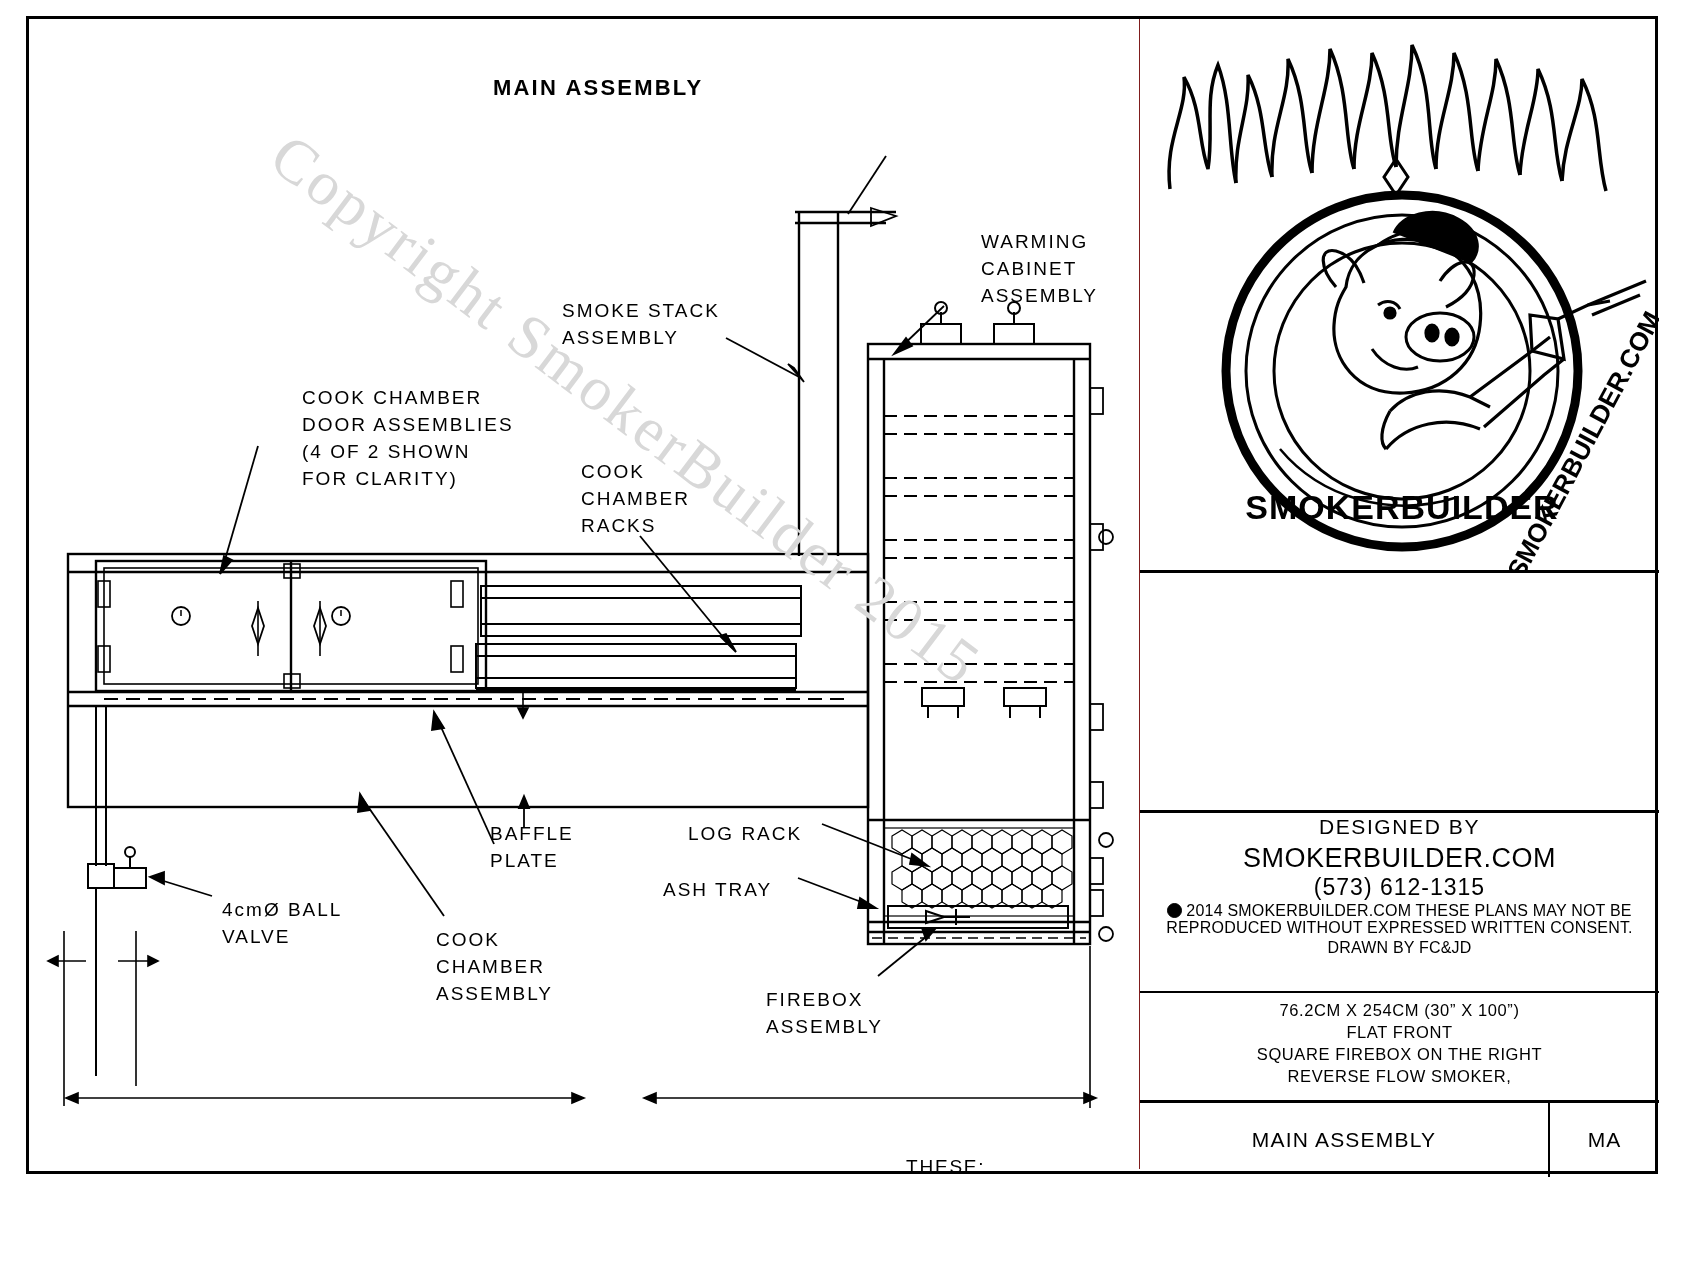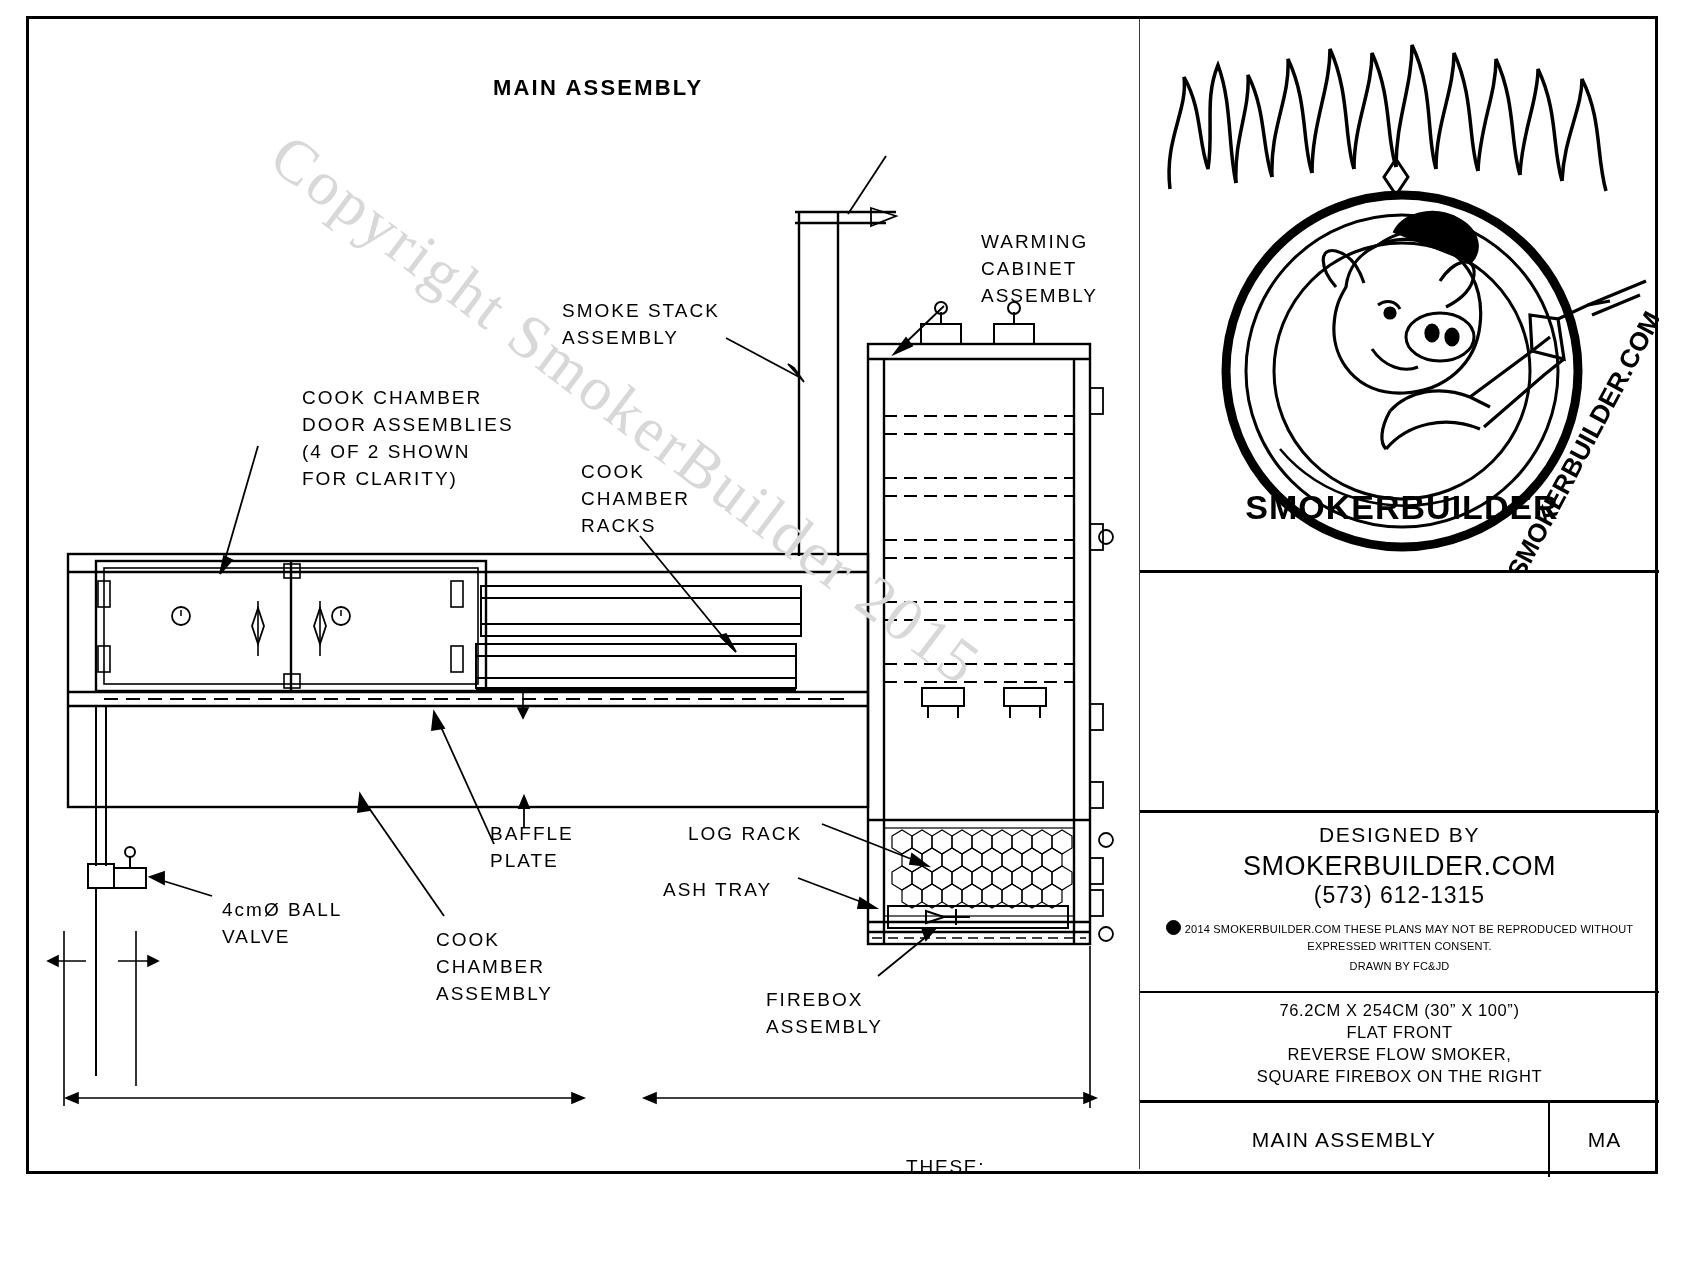--- a/index.html
+++ b/index.html
@@ -11,24 +11,24 @@
   .tb-logo{position:absolute;left:0;top:0;width:519px;height:554px;box-sizing:border-box;border-bottom:3px solid #000;overflow:hidden;}
   .tb-mid{position:absolute;left:0;top:554px;width:519px;height:240px;box-sizing:border-box;border-bottom:3px solid #000;}
   .tb-designed{position:absolute;left:0;top:794px;width:519px;height:180px;box-sizing:border-box;border-bottom:2px solid #000;text-align:center;}
   .tb-desc{position:absolute;left:0;top:974px;width:519px;height:110px;box-sizing:border-box;border-bottom:3px solid #000;text-align:center;}
   .tb-name{position:absolute;left:0;top:1084px;width:519px;height:74px;box-sizing:border-box;}
   .tb-name .nm{position:absolute;left:0;top:0;width:410px;height:74px;display:flex;align-items:center;justify-content:center;box-sizing:border-box;border-right:2px solid #000;font-size:21px;letter-spacing:1.2px;}
   .tb-name .code{position:absolute;left:410px;top:0;width:109px;height:74px;display:flex;align-items:center;justify-content:center;font-size:21px;letter-spacing:1px;}
 
   .dtitle{position:absolute;font-size:22px;font-weight:bold;letter-spacing:2.2px;}
   .lbl{position:absolute;font-size:19px;letter-spacing:2px;line-height:27px;white-space:pre;}
-  .designed-by{font-size:21px;letter-spacing:1.6px;margin-top:10px;}
+  .designed-by{font-size:21px;letter-spacing:1.6px;margin-top:2px;}
   .brand{font-size:27px;letter-spacing:0.5px;margin-top:4px;}
   .phone{font-size:23px;letter-spacing:1px;}
-  .copy{font-size:11px;letter-spacing:0.2px;line-height:17px;margin-top:9px;padding:0 12px;}
+  .copy{font-size:16px;letter-spacing:0.2px;line-height:17px;padding:0 12px;}
   .desc-line{font-size:16.5px;letter-spacing:0.6px;line-height:22px;}
   .scale{position:absolute;left:880px;top:1140px;font-size:19px;letter-spacing:1.8px;}
   .wm{position:absolute;left:300px;top:120px;width:1000px;height:900px;pointer-events:none;}
   .wm span{position:absolute;color:#d8d8d8;font-size:62px;letter-spacing:3px;transform:rotate(37deg);transform-origin:0 0;white-space:nowrap;font-family:"Liberation Serif",serif;}
   svg{display:block;}
 </style>
 </head>
 <body>
 
 <div class="sheet">
@@ -376,22 +376,22 @@
       <div class="phone">(573) 612-1315</div>
       <div class="copy">
         <span style="display:inline-block;width:13px;height:13px;border:1.5px solid #000;border-radius:50%;position:relative;top:2px;margin-right:4px;background:#000;"></span><span>2014 SMOKERBUILDER.COM THESE PLANS MAY NOT BE REPRODUCED WITHOUT EXPRESSED WRITTEN CONSENT.</span>
         <div style="margin-top:3px;">DRAWN BY FC&amp;JD</div>
       </div>
     </div>
 
     <div class="tb-desc" style="padding-top:6px;">
       <div class="desc-line">76.2CM X 254CM (30” X 100”)</div>
       <div class="desc-line">FLAT FRONT</div>
+      <div class="desc-line">SQUARE FIREBOX ON THE RIGHT</div>
       <div class="desc-line">REVERSE FLOW SMOKER,</div>
-      <div class="desc-line">SQUARE FIREBOX ON THE RIGHT</div>
     </div>
 
     <div class="tb-name">
       <div class="nm">MAIN ASSEMBLY</div>
       <div class="code">MA</div>
     </div>
   </div>
 </div>
 
 </body></html>

